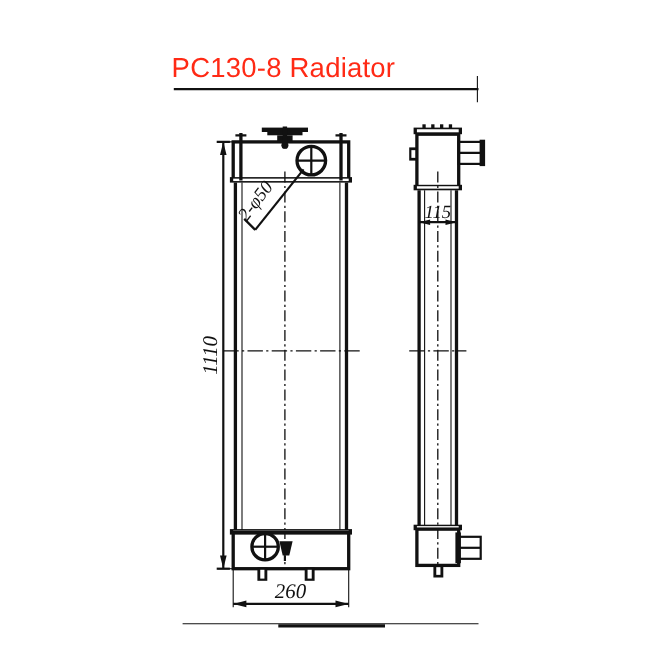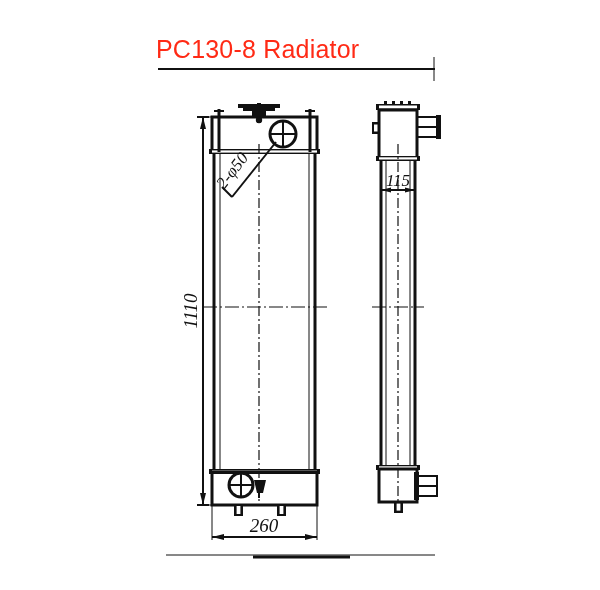--- a/index.html
+++ b/index.html
@@ -9,21 +9,21 @@
   }
   body {
     width: 600px;
     height: 590px;
     position: relative;
     overflow: hidden;
     font-family: "Liberation Sans", sans-serif;
   }
   #drawing-root {
     position: absolute;
-    left: 0; top: 4px;
+    left: 0; top: 16px;
     width: 600px;
     height: 420px;
   }
   svg.sheet {
     display: block;
     width: 600px;
     height: 590px;
   }
   .ttl {
     font-family: "Liberation Sans", sans-serif;

